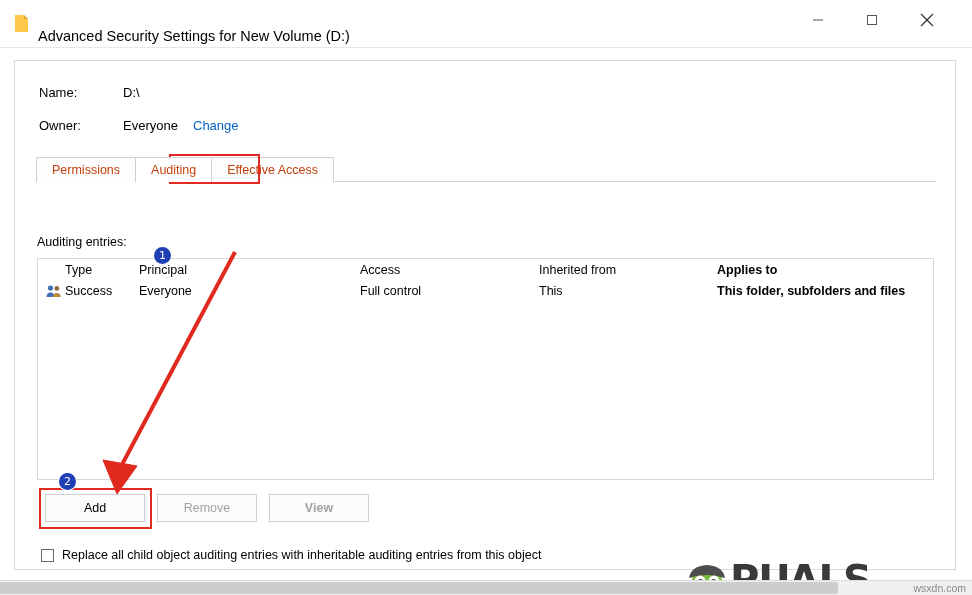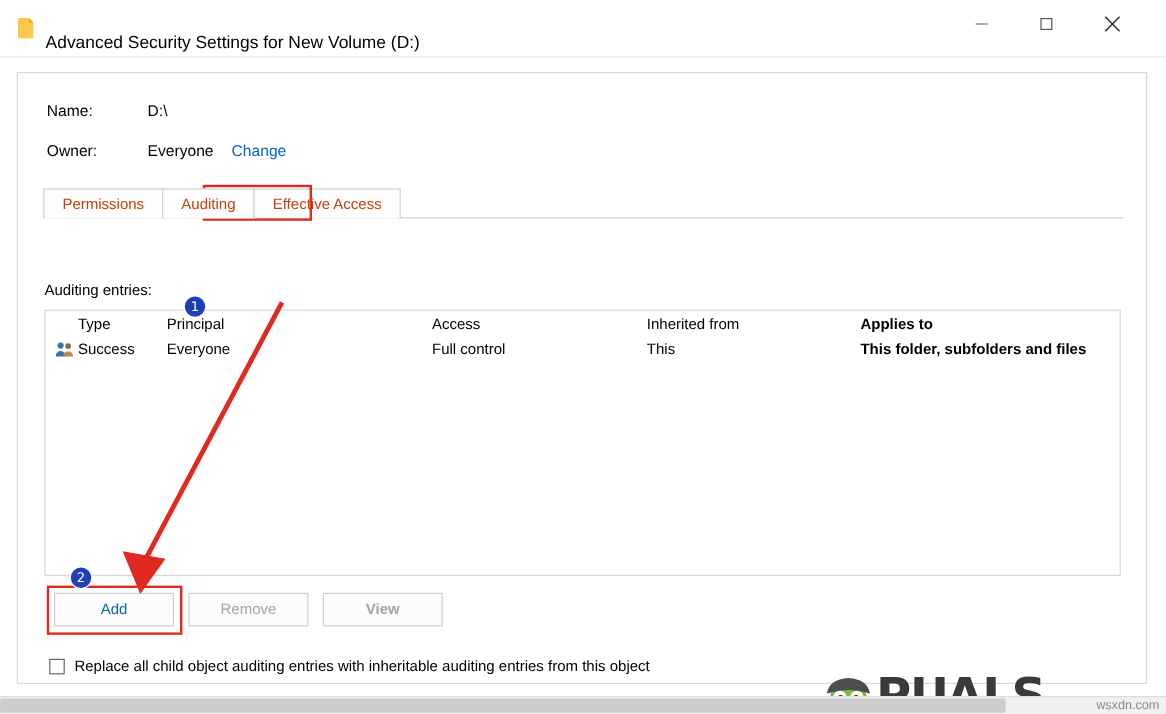--- a/index.html
+++ b/index.html
@@ -176,21 +176,21 @@
     width: 16px; height: 14px;
   }
 
   
   .btn {
     position: absolute;
     height: 28px;
     border: 1px solid #cfcfcf;
     background: #fcfcfc;
     font-size: 12.5px;
-    color: #0369a1;
+    color: #000000;
     display: flex;
     align-items: center;
     justify-content: center;
     box-sizing: border-box;
   }
   .btn.disabled { color: #a3a3a3; }
   #btn-add    { left: 30px;  top: 433px; width: 100px; }
   #btn-remove { left: 142px; top: 433px; width: 100px; }
   #btn-view   { left: 254px; top: 433px; width: 100px; font-weight: bold; }
 

